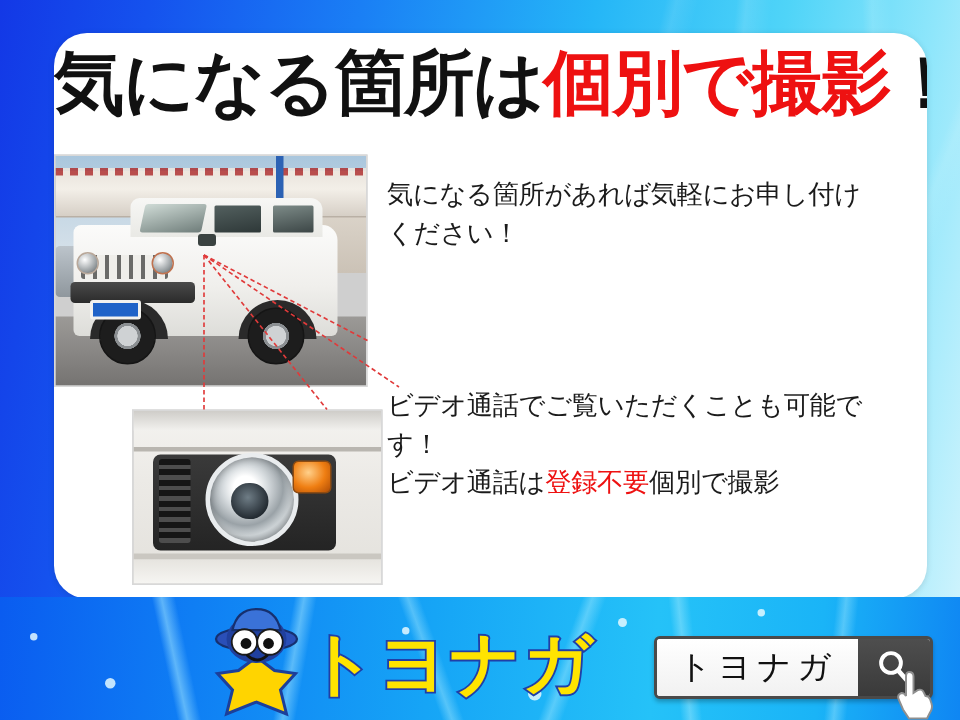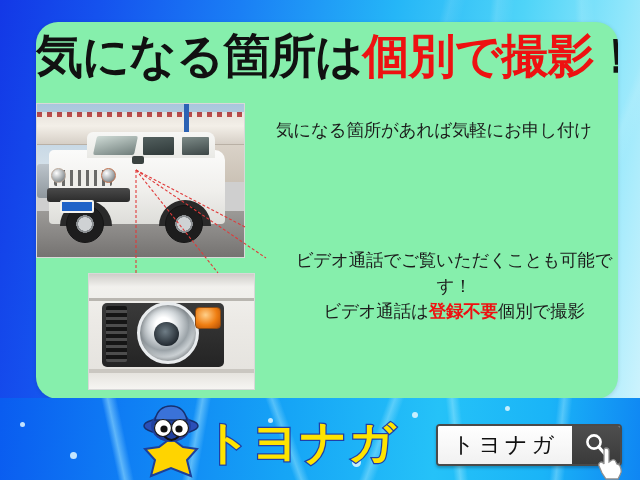--- a/index.html
+++ b/index.html
@@ -41,21 +41,21 @@
       linear-gradient(110deg, rgba(160,225,255,0) 58%, rgba(170,235,255,.42) 59%, rgba(170,235,255,0) 60.4%),
       linear-gradient(84deg,  rgba(160,225,255,0) 70%, rgba(190,242,255,.38) 71%, rgba(190,242,255,0) 72.2%),
       linear-gradient(96deg,  rgba(160,225,255,0) 86%, rgba(175,238,255,.40) 87%, rgba(175,238,255,0) 88.3%);
     pointer-events:none;
   }
   .nodedot { position:absolute; border-radius:50%; background:rgba(228,248,255,.85); }
 
   
   #card {
     position:absolute; left:36px; top:22px; width:582px; height:377px;
-    background:#86efac; border-radius:22px;
+    background:#ffffff; border-radius:22px;
     box-shadow:0 1px 4px rgba(0,0,0,.12);
     overflow:hidden;
   }
 
   
   #headline {
     position:absolute; left:0; top:10px; width:582px;
     text-align:center;
     font-size:47px; font-weight:700; line-height:1;
     letter-spacing:-1px;
@@ -218,25 +218,25 @@
     background:linear-gradient(180deg,#e6e4df,#f6f5f2);
   }
 
   
   #callouts { position:absolute; left:0; top:0; width:582px; height:377px; pointer-events:none; }
 
   
   .textblock {
     position:absolute; left:222px; width:352px;
     font-size:17.5px; line-height:1.47;
-    color:#1b1b1b; letter-spacing:-.2px;text-align:center;
+    color:#1b1b1b; letter-spacing:-.2px;
   }
   #text-1 { top:96px; }
-  #text-2 { top:226px;margin-left:20px; }
-  .textblock .red { color:#ee1111; font-weight:700; }
+  #text-2 { top:237px; }
+  .textblock .red { color:#ee1111; font-weight:400; }
 
   
   #mascot { position:absolute; left:142px; top:404px; width:58px; height:74px; }
   #logo-text {
     position:absolute; left:204px; top:412px;
     font-size:46px; font-weight:700; letter-spacing:1px;
     color:#ffe400;
     -webkit-text-stroke:2.5px #1f3fa8;
     paint-order:stroke fill;
     white-space:nowrap;
@@ -312,20 +312,21 @@
 
   <svg id="callouts" viewBox="0 0 582 377">
     <line x1="100" y1="148" x2="182" y2="251" stroke="#e03a3a" stroke-width="1.1" stroke-dasharray="3 2"></line>
     <line x1="100" y1="148" x2="230" y2="236" stroke="#e03a3a" stroke-width="1.1" stroke-dasharray="3 2"></line>
     <line x1="100" y1="148" x2="100" y2="251" stroke="#e03a3a" stroke-width="1.1" stroke-dasharray="3 2"></line>
     <line x1="100" y1="148" x2="209" y2="205" stroke="#e03a3a" stroke-width="1.1" stroke-dasharray="3 2"></line>
   </svg>
 
   <div class="textblock" id="text-1">
     <div>気になる箇所があれば気軽にお申し付け</div>
+    <div>ください！</div>
   </div>
 
   <div class="textblock" id="text-2">
     <div>ビデオ通話でご覧いただくことも可能で</div>
     <div>す！</div>
     <div><span>ビデオ通話は</span><span class="red">登録不要</span><span>個別で撮影</span></div>
   </div>
 </div>
 
 <div id="footer">

